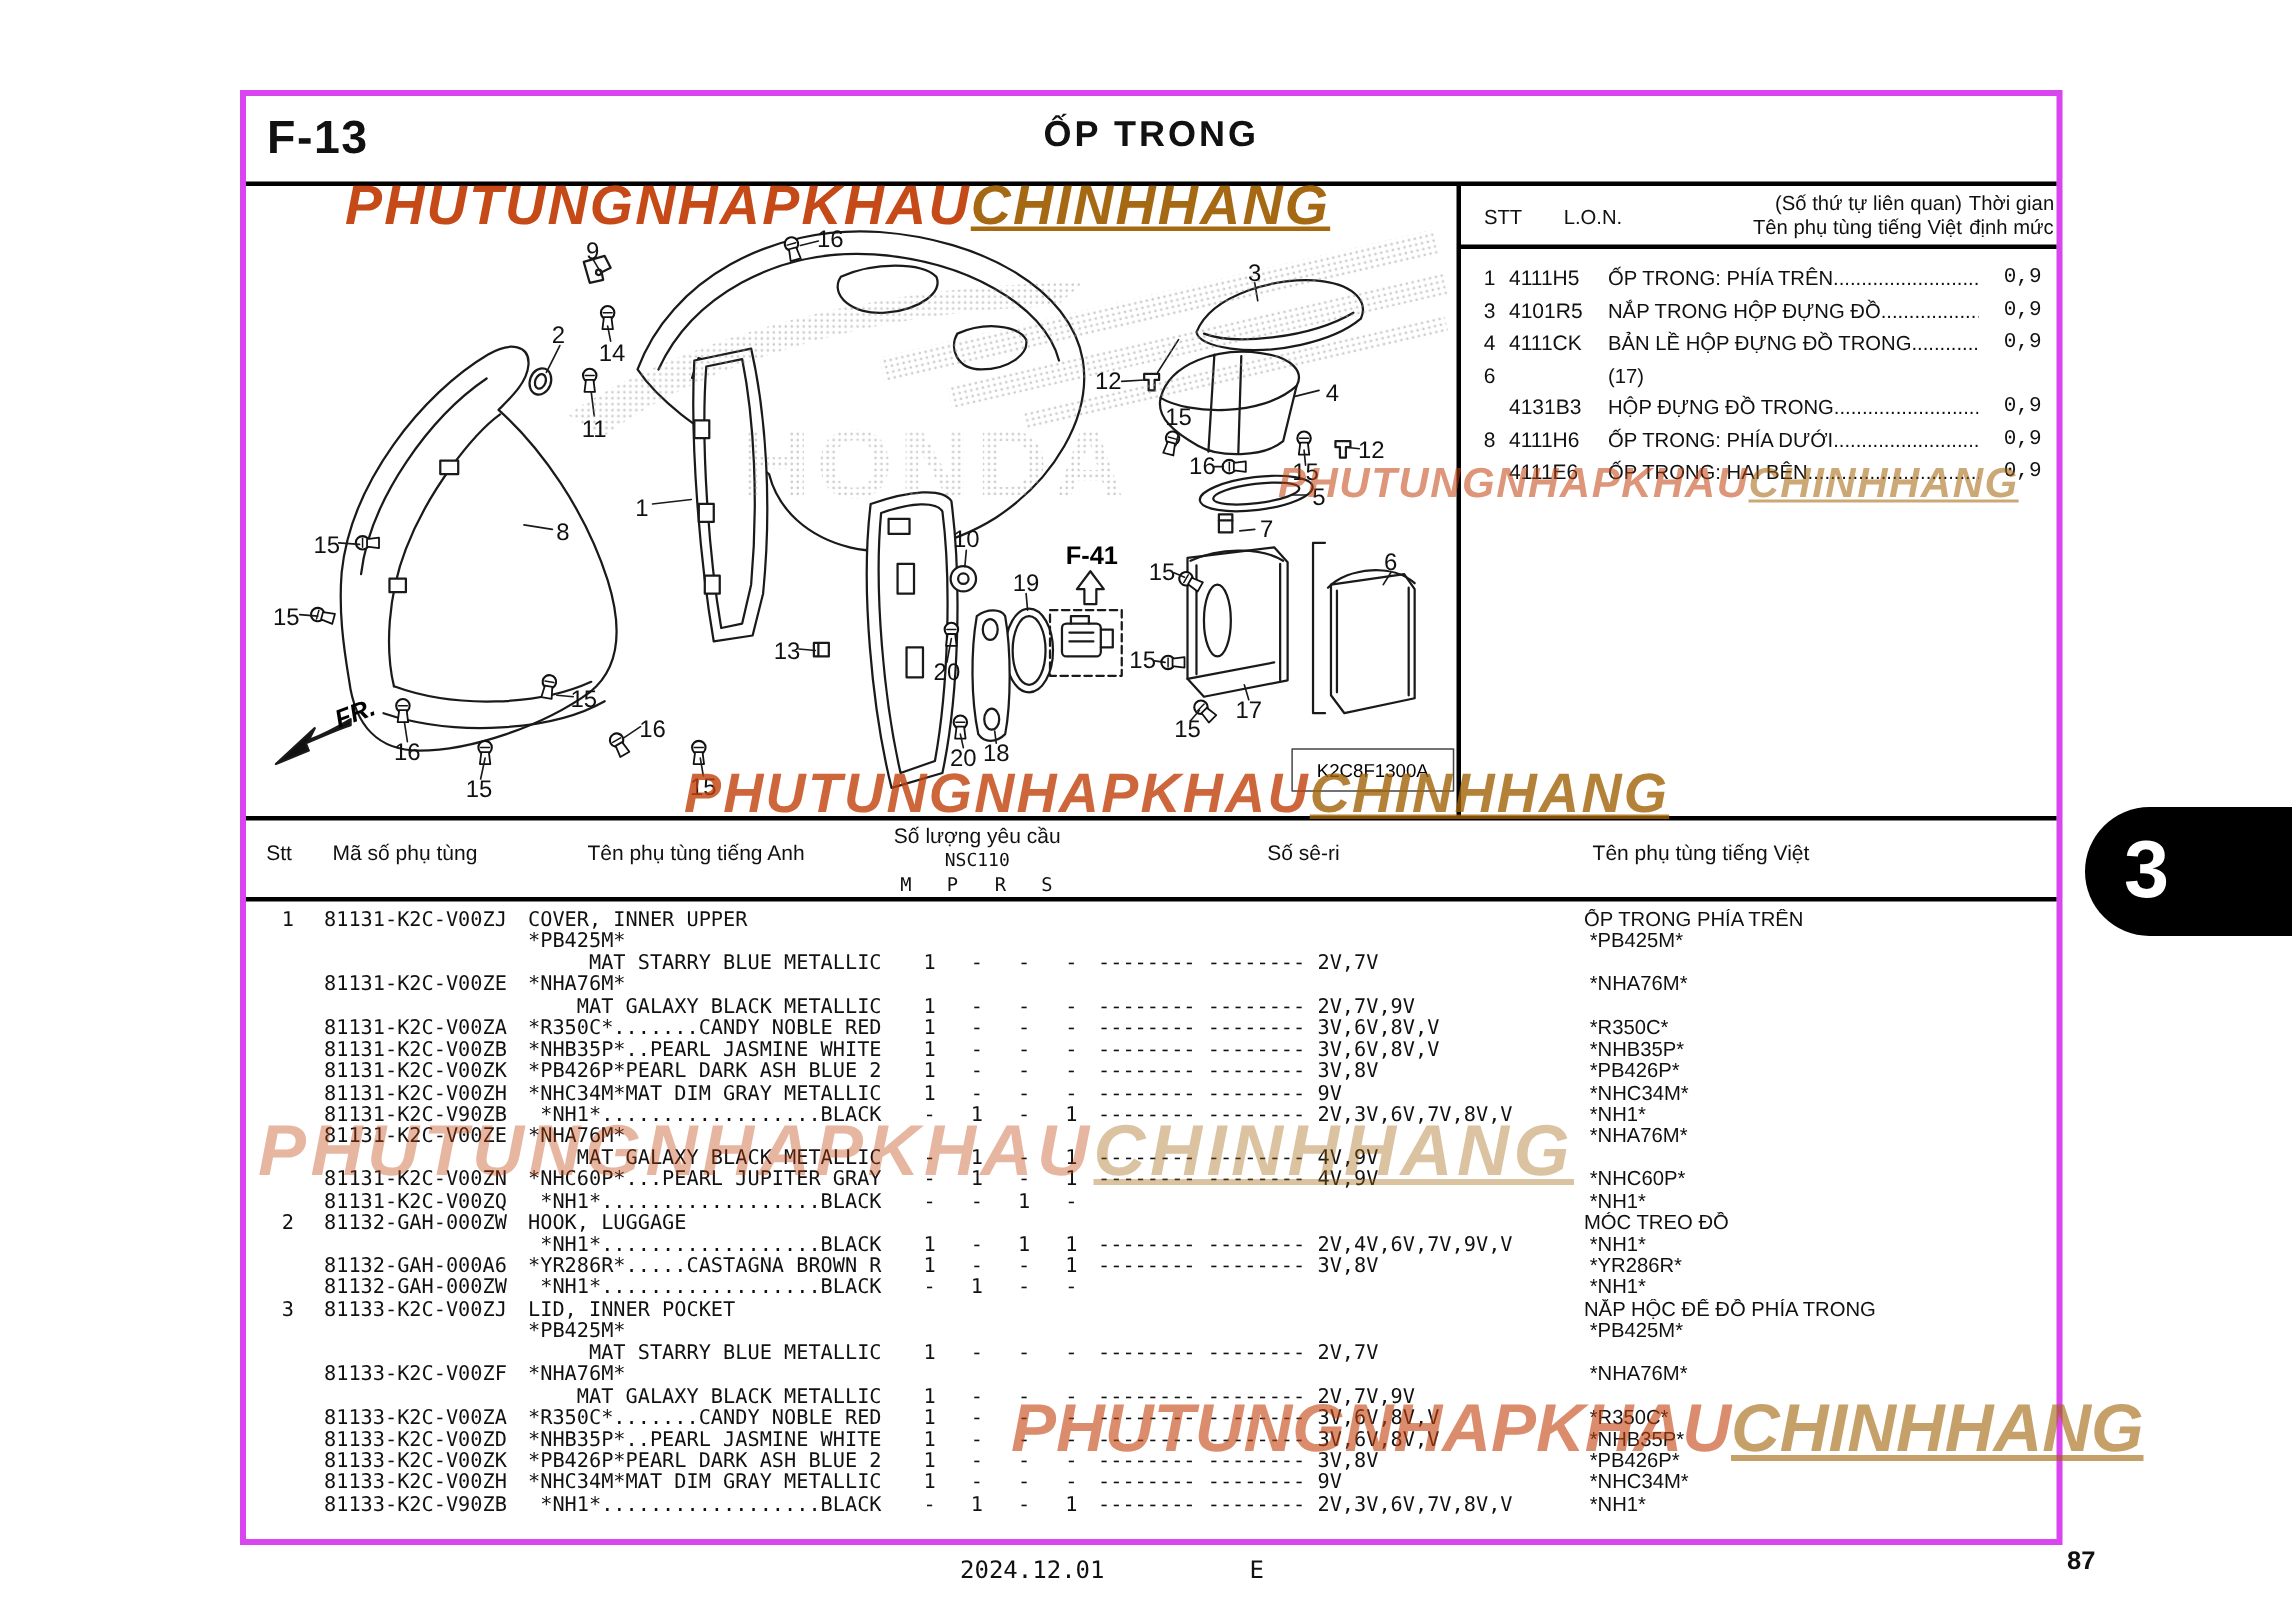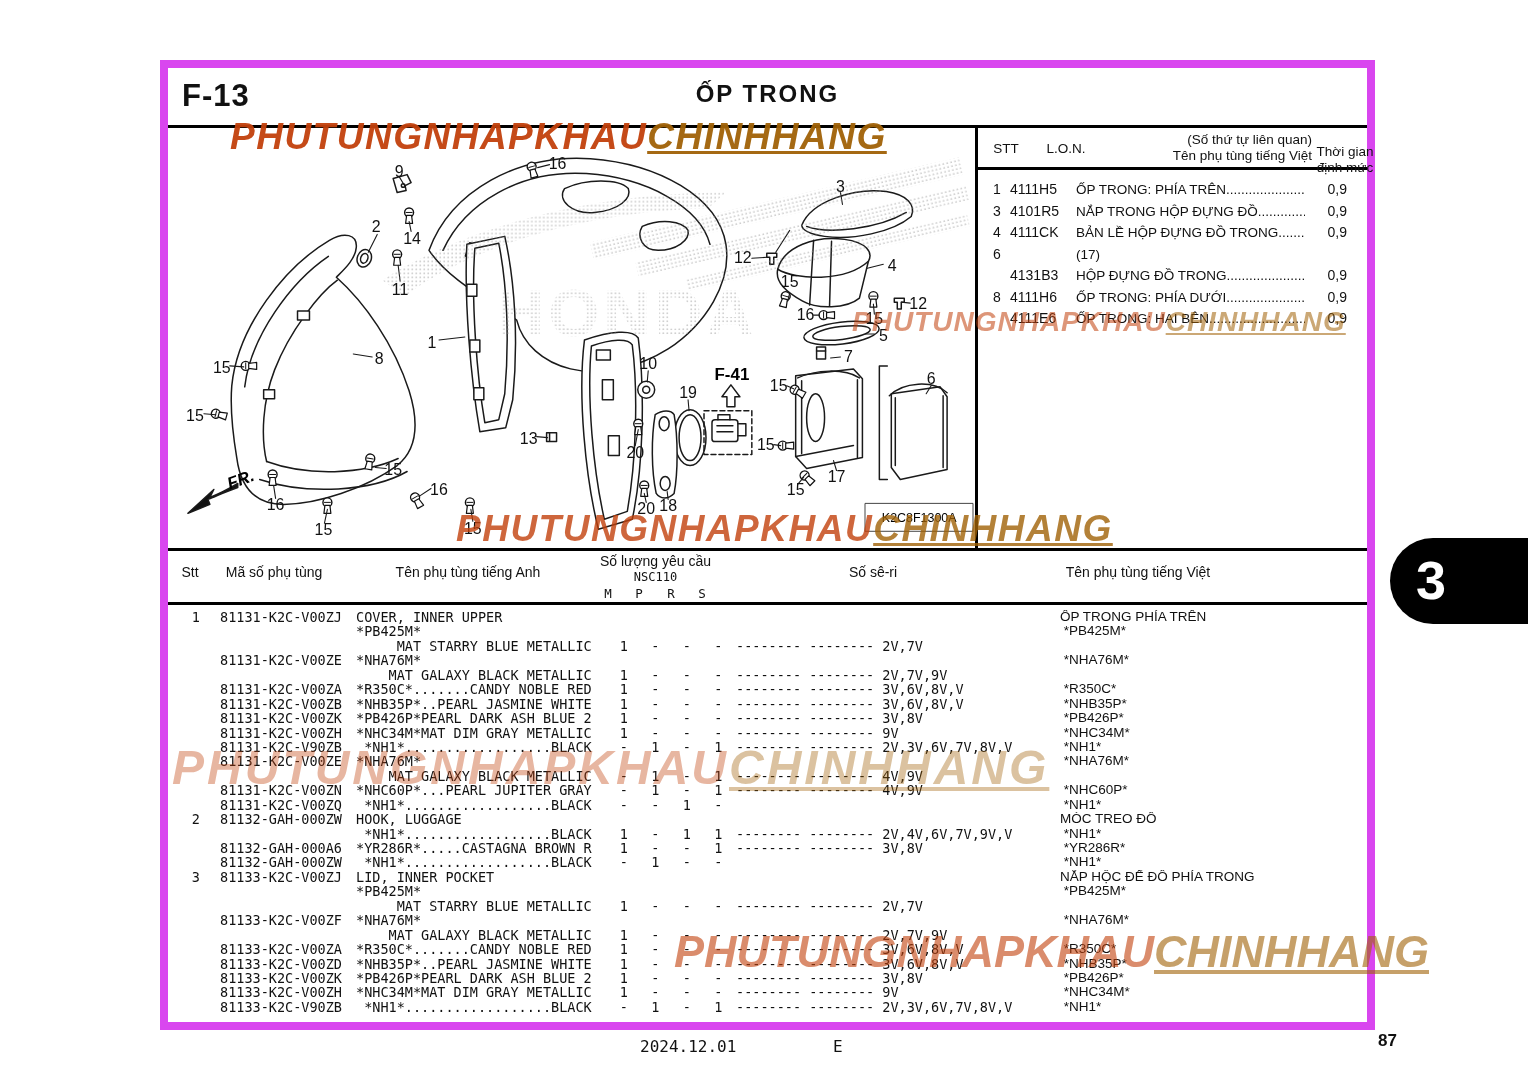--- a/index.html
+++ b/index.html
@@ -1,39 +1,39 @@
 <!DOCTYPE html>
 <html><head>
 <meta charset="utf-8">
 <style>
   html,body{margin:0;padding:0;background:#fff;}
   .page{position:relative;width:1528px;height:1080px;background:#fff;overflow:hidden;
         font-family:"Liberation Sans",sans-serif;color:#111;}
   .mainbox{position:absolute;left:160px;top:60px;width:1215px;height:970px;
-           border:8px solid #d946ef;box-sizing:border-box;}
+           border:4px solid #d946ef;box-sizing:border-box;}
   
   .titlebar{position:absolute;left:0;top:0;right:0;height:60px;border-bottom:3px solid #000;box-sizing:border-box;}
   .fcode{position:absolute;left:14px;top:10px;font-size:31px;font-weight:bold;letter-spacing:1px;}
   .ftitle{position:absolute;left:0;right:0;top:12px;text-align:center;font-size:24px;font-weight:bold;letter-spacing:2px;}
   
   .diagram{position:absolute;left:0;top:60px;width:807px;height:420px;}
   .diagram svg{display:block;width:807px;height:420px;}
   
   .refbox{position:absolute;left:807px;top:60px;right:0;height:420px;border-left:3px solid #000;box-sizing:border-box;}
   .refhead{position:relative;height:42px;border-bottom:3px solid #000;box-sizing:border-box;font-size:13.5px;}
   .rh-stt{position:absolute;left:8px;top:13px;width:40px;text-align:center;}
   .rh-lon{position:absolute;left:52px;top:13px;width:72px;text-align:center;}
   .rh-name{position:absolute;left:128px;top:4px;width:206px;text-align:right;line-height:16px;}
-  .rh-time{position:absolute;left:336px;top:16px;width:62px;text-align:center;line-height:16px;}
+  .rh-time{position:absolute;left:336px;top:4px;width:62px;text-align:center;line-height:16px;}
   .refrows{padding-top:9px;padding-left:6px;}
   .refrow{display:flex;height:21.5px;line-height:21.5px;font-size:14px;white-space:pre;}
   .rc-stt{width:26px;text-align:center;flex:none;}
   .rc-lon{width:66px;flex:none;}
   .rc-name{flex:1;overflow:hidden;white-space:nowrap;font-size:13.5px;}
-  .rc-time{width:42px;text-align:right;padding-right:20px;flex:none;}
+  .rc-time{width:42px;text-align:right;padding-right:10px;flex:none;font-family:Liberation Mono, monospace;}
   
   .partshead{position:absolute;left:0;top:480px;right:0;height:57px;border-top:3px solid #000;border-bottom:3px solid #000;box-sizing:border-box;font-size:14px;}
   .hs{position:absolute;text-align:center;}
   .hs-stt{left:4px;top:13px;width:36px;}
   .hs-code{left:40px;top:13px;width:132px;}
   .hs-en{left:180px;top:13px;width:240px;}
   .hs-qty{left:400px;top:2px;width:175px;}
   .hs-model{left:400px;top:19px;width:175px;font-family:"DejaVu Sans Mono",monospace;font-size:12px;}
   .hs-q{top:35px;width:32px;font-family:"DejaVu Sans Mono",monospace;font-size:12.5px;}
   .hs-m{left:424px;} .hs-p{left:455px;} .hs-r{left:487px;} .hs-s{left:518px;}

